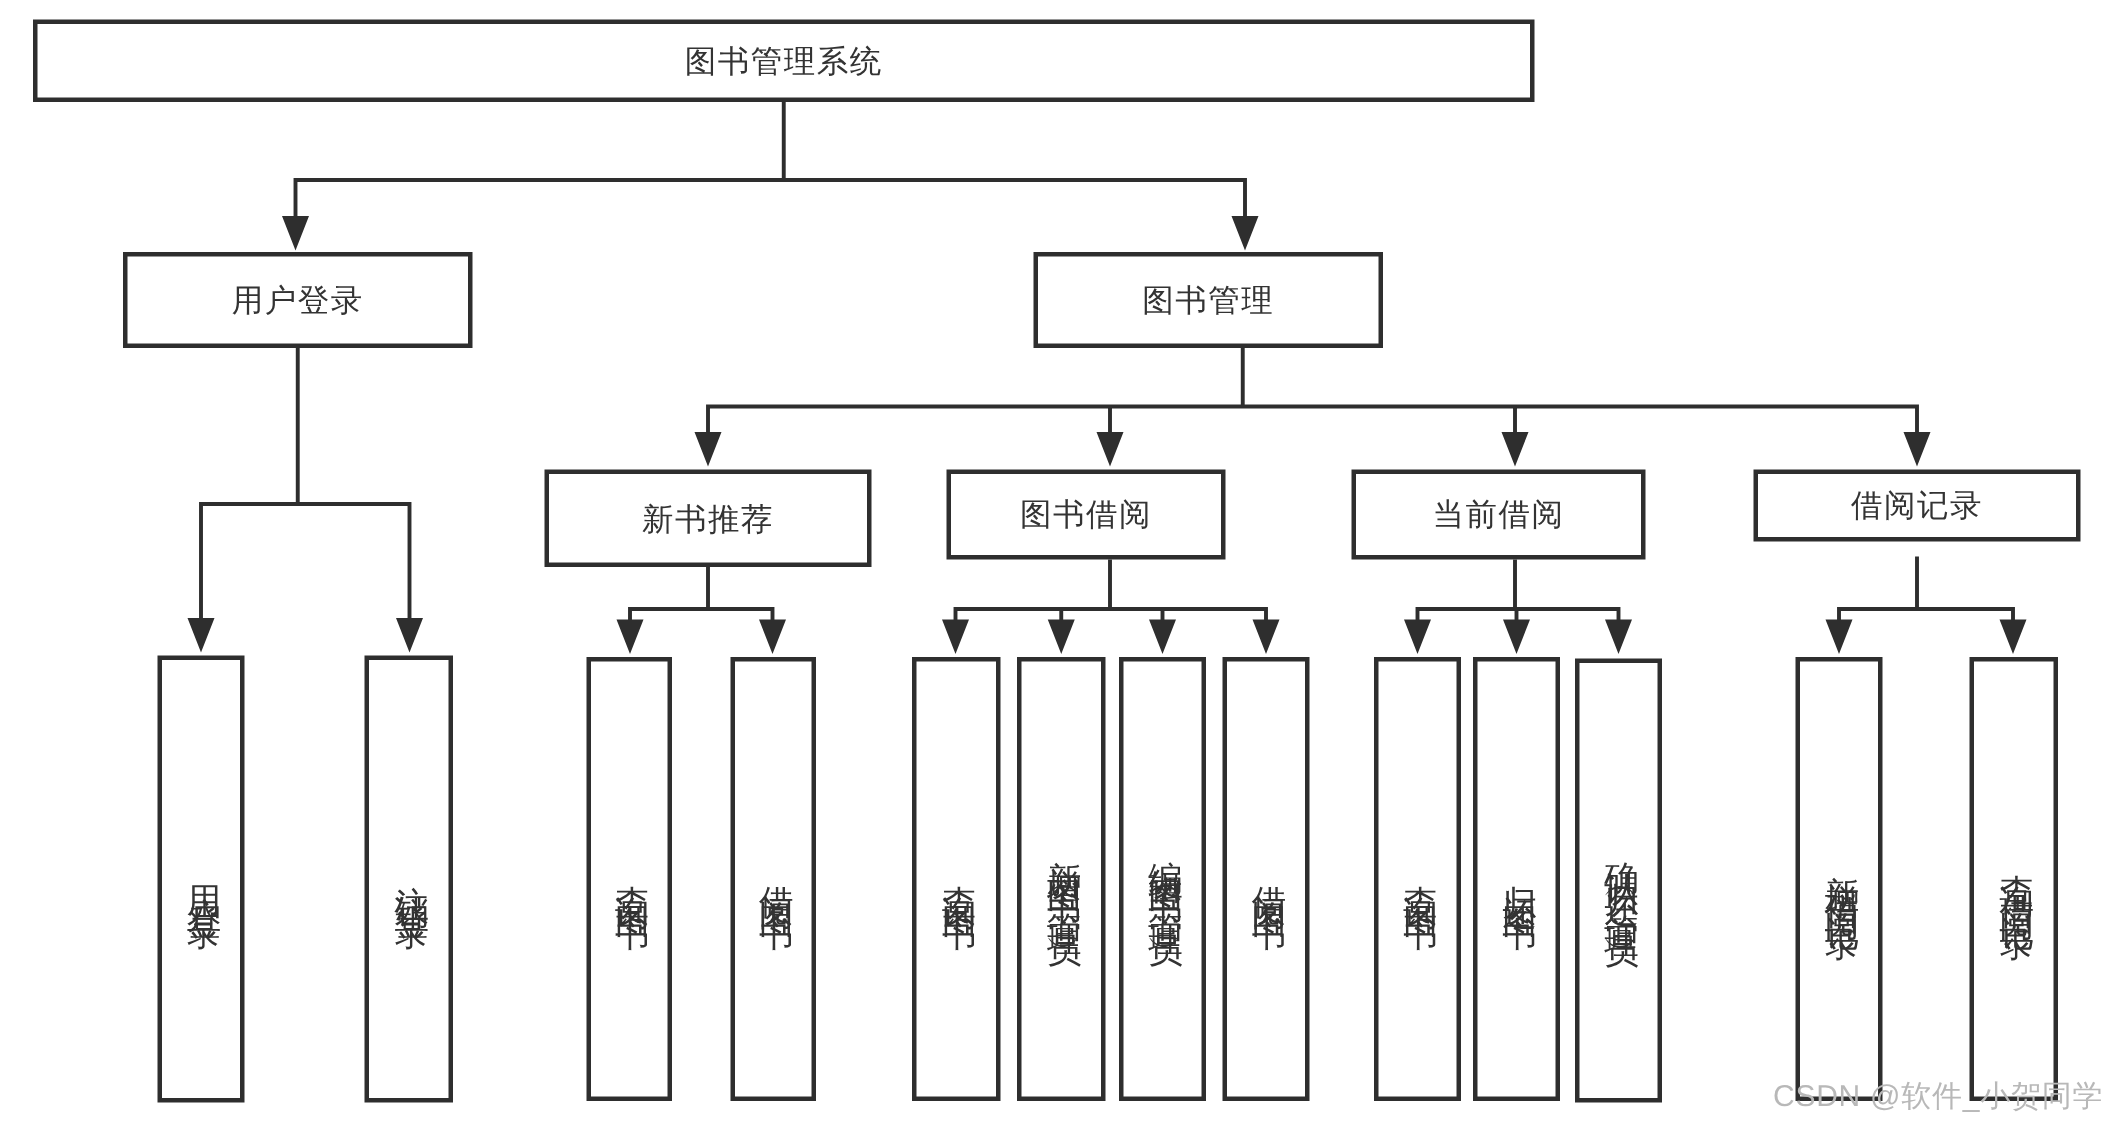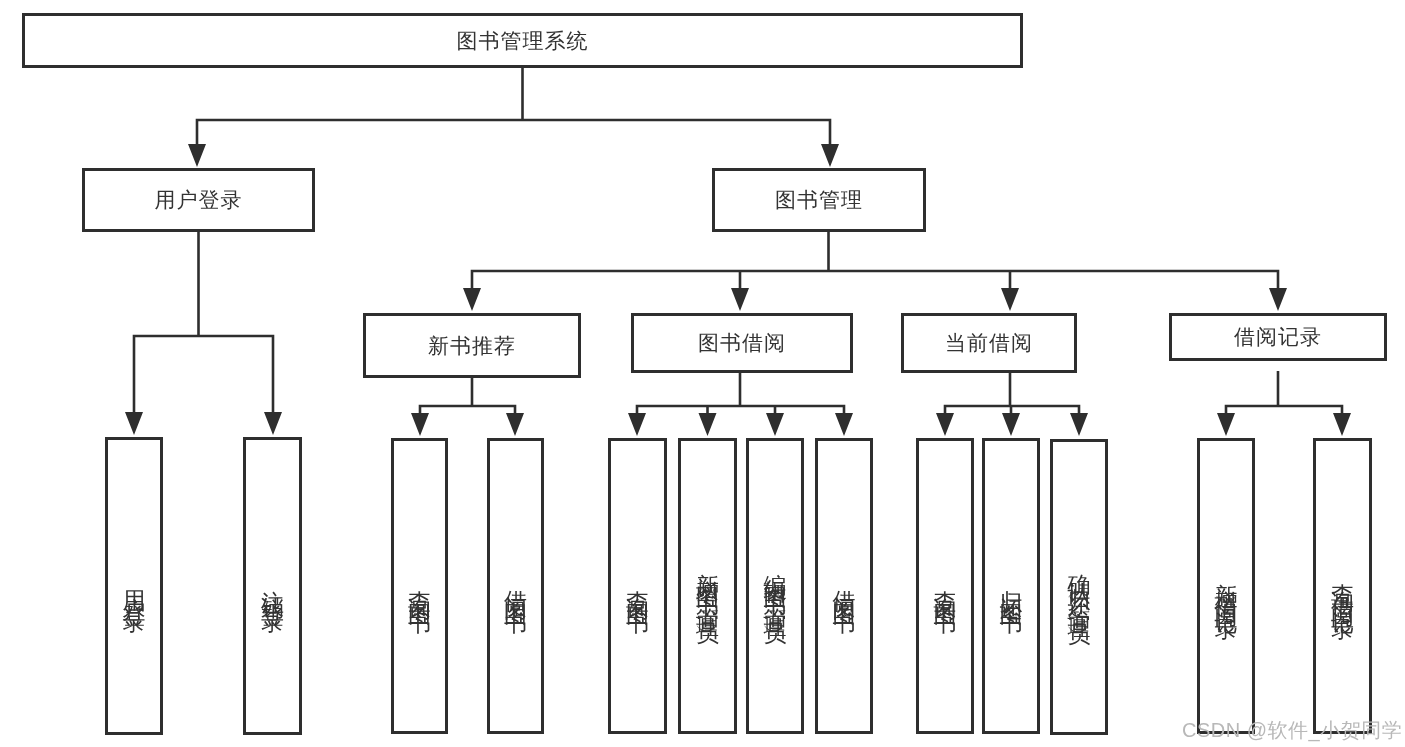--- a/index.html
+++ b/index.html
@@ -14,21 +14,21 @@
     background:var(--bg);
     font-family:"Liberation Sans","DejaVu Sans",sans-serif;
     color:var(--text);
   }
   #connectors{position:absolute;left:0;top:0;z-index:1;}
   #connectors .stroke{fill:none;stroke:var(--line);stroke-width:2.6px;}
   #connectors .fill{fill:var(--line);stroke:none;}
   .node{
     position:absolute;z-index:2;box-sizing:border-box;
     background:var(--bg);border:3px solid var(--line);
-    display:flex;align-items:center;justify-content:center;
+    display:flex;align-items:center;justify-content:center;font-family:Liberation Mono, monospace;
   }
   .node.h span{font-size:21px;letter-spacing:1px;white-space:nowrap;}
   .node.v span{
     writing-mode:vertical-rl;text-orientation:mixed;
     font-size:23px;line-height:1;letter-spacing:7px;white-space:nowrap;
   }
   .watermark{
     position:absolute;z-index:3;left:1182px;top:717px;
     font-size:20px;color:var(--wm);letter-spacing:0.5px;white-space:nowrap;
   }
@@ -81,31 +81,31 @@
   "></path>
 </svg>
 
 <div class="node h" style="left:22px;top:13px;width:1001px;height:55px">
   <span>图书管理系统</span>
 </div>
 
 <div class="node h" style="left:82px;top:168px;width:233px;height:64px">
   <span>用户登录</span>
 </div>
-<div class="node h" style="left:712px;top:168px;width:214px;height:64px">
+<div class="node h" style="left:689px;top:168px;width:233px;height:64px">
   <span>图书管理</span>
 </div>
 
 <div class="node h" style="left:363px;top:313px;width:218px;height:65px">
   <span>新书推荐</span>
 </div>
-<div class="node h" style="left:631px;top:313px;width:222px;height:60px">
+<div class="node h" style="left:631px;top:313px;width:186px;height:60px">
   <span>图书借阅</span>
 </div>
-<div class="node h" style="left:901px;top:313px;width:176px;height:60px">
+<div class="node h" style="left:901px;top:313px;width:196px;height:60px">
   <span>当前借阅</span>
 </div>
 <div class="node h" style="left:1169px;top:313px;width:218px;height:48px">
   <span>借阅记录</span>
 </div>
 
 <div class="node v" style="left:105px;top:437px;width:58px;height:298px">
   <span>用户登录</span>
 </div>
 <div class="node v" style="left:243px;top:437px;width:59px;height:298px">

